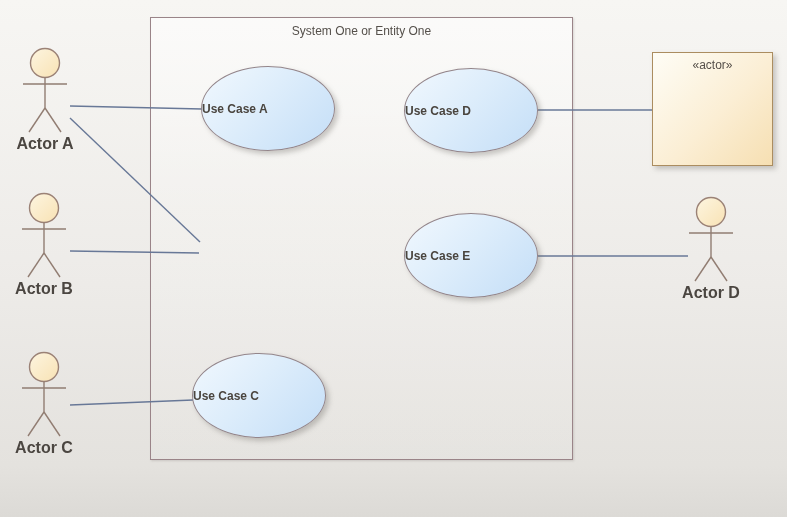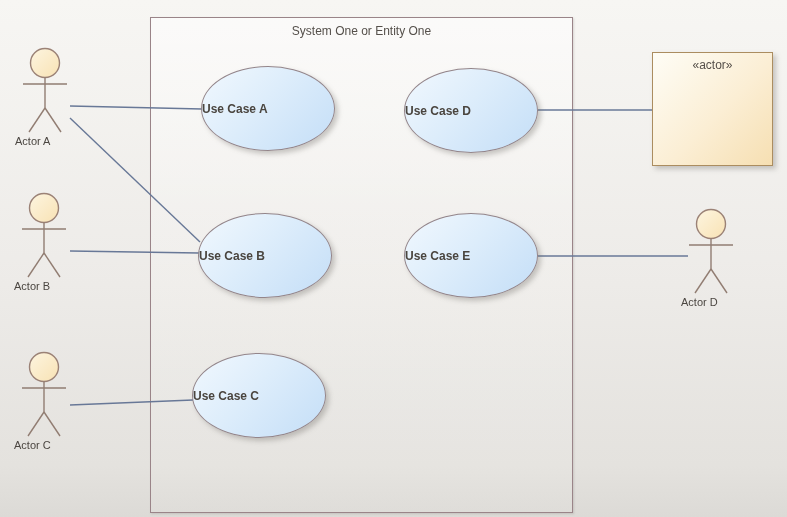--- a/index.html
+++ b/index.html
@@ -6,21 +6,21 @@
   html, body { width: 787px; height: 517px; overflow: hidden; }
   body {
     font-family: "Liberation Sans", sans-serif;
     position: relative;
     background: linear-gradient(180deg, #f7f6f3 0%, #edebe8 55%, #e4e2de 90%, #dcdad6 100%);
   }
   #canvas { position: absolute; left: 0; top: 0; width: 787px; height: 517px; }
 
   
   .boundary {
-    position: absolute; left: 150px; top: 17px; width: 423px; height: 496px;
+    position: absolute; left: 150px; top: 17px; width: 423px; height: 443px;
     border: 1px solid #9a8488;
     background: linear-gradient(180deg, rgba(255,255,255,0.55) 0%, rgba(255,255,255,0.18) 40%, rgba(255,255,255,0.05) 100%);
     box-shadow: 1px 1px 2px rgba(90,80,80,0.18);
   }
   .boundary-title {
     position: absolute; left: 0; top: 6px; width: 100%;
     text-align: center; font-size: 12px; color: #55504b;
   }
 
   
@@ -35,21 +35,21 @@
     box-shadow: 3px 3px 5px rgba(110,105,100,0.35);
     display: flex; align-items: center; 
   }
   .use-case span { font-size: 12px; font-weight: bold; color: #4a453f; }
 
   
   .actor { position: absolute; width: 60px; height: 104px; }
   .actor svg { position: absolute; left: 0; top: 0; }
   .actor .actor-label {
     position: absolute; left: 0; top: 88px; width: 100%;
-    text-align: left; font-size: 11px; font-weight: normal; color: #4b4641;
+    text-align: center; font-size: 16px; font-weight: bold; color: #4b4641;
   }
   .actor svg circle { stroke: #9b8276; stroke-width: 1.4; }
   .actor svg line { stroke: #917d72; stroke-width: 1.4; }
 
   
   .actor-box {
     position: absolute; left: 652px; top: 52px; width: 121px; height: 114px;
     background: linear-gradient(135deg, #fefdf6 0%, #fbeed4 55%, #f6dfb2 100%);
     border: 1px solid #ab8d60;
     box-shadow: 3px 3px 5px rgba(110,105,100,0.35);
@@ -71,23 +71,20 @@
     <line x1="70" y1="106" x2="202" y2="109"></line>
     <line x1="70" y1="118" x2="200" y2="242"></line>
     <line x1="70" y1="251" x2="199" y2="253"></line>
     <line x1="70" y1="405" x2="193" y2="400"></line>
     <line x1="538" y1="110" x2="652" y2="110"></line>
     <line x1="538" y1="256" x2="688" y2="256"></line>
   </svg>
 
   <div class="use-case" style="left:201px; top:66px;">
     <span>Use Case A</span>
-  </div>
-  <div class="use-case" style="left:198px; top:213px;">
-    <span>Use Case B</span>
   </div>
   <div class="use-case" style="left:192px; top:353px;">
     <span>Use Case C</span>
   </div>
   <div class="use-case" style="left:404px; top:68px;">
     <span>Use Case D</span>
   </div>
   <div class="use-case" style="left:404px; top:213px;">
     <span>Use Case E</span>
   </div>
@@ -136,21 +133,21 @@
       </defs>
       <circle cx="30" cy="16" r="14.5" fill="url(#headGradB)"></circle>
       <line x1="30" y1="30.5" x2="30" y2="61"></line>
       <line x1="8" y1="37" x2="52" y2="37"></line>
       <line x1="30" y1="61" x2="14" y2="85"></line>
       <line x1="30" y1="61" x2="46" y2="85"></line>
     </svg>
     <div class="actor-label">Actor B</div>
   </div>
 
-  <div class="actor" style="left:681px; top:208px;">
+  <div class="actor" style="left:681px; top:196px;">
     <svg width="60" height="86" viewBox="0 0 60 86">
       <defs>
         <linearGradient id="headGradD" x1="0" y1="0" x2="1" y2="1">
           <stop offset="0" stop-color="#fdf5e0"></stop>
             <stop offset="1" stop-color="#f8e2b4"></stop>
         </linearGradient>
       </defs>
       <circle cx="30" cy="16" r="14.5" fill="url(#headGradD)"></circle>
       <line x1="30" y1="30.5" x2="30" y2="61"></line>
       <line x1="8" y1="37" x2="52" y2="37"></line>

